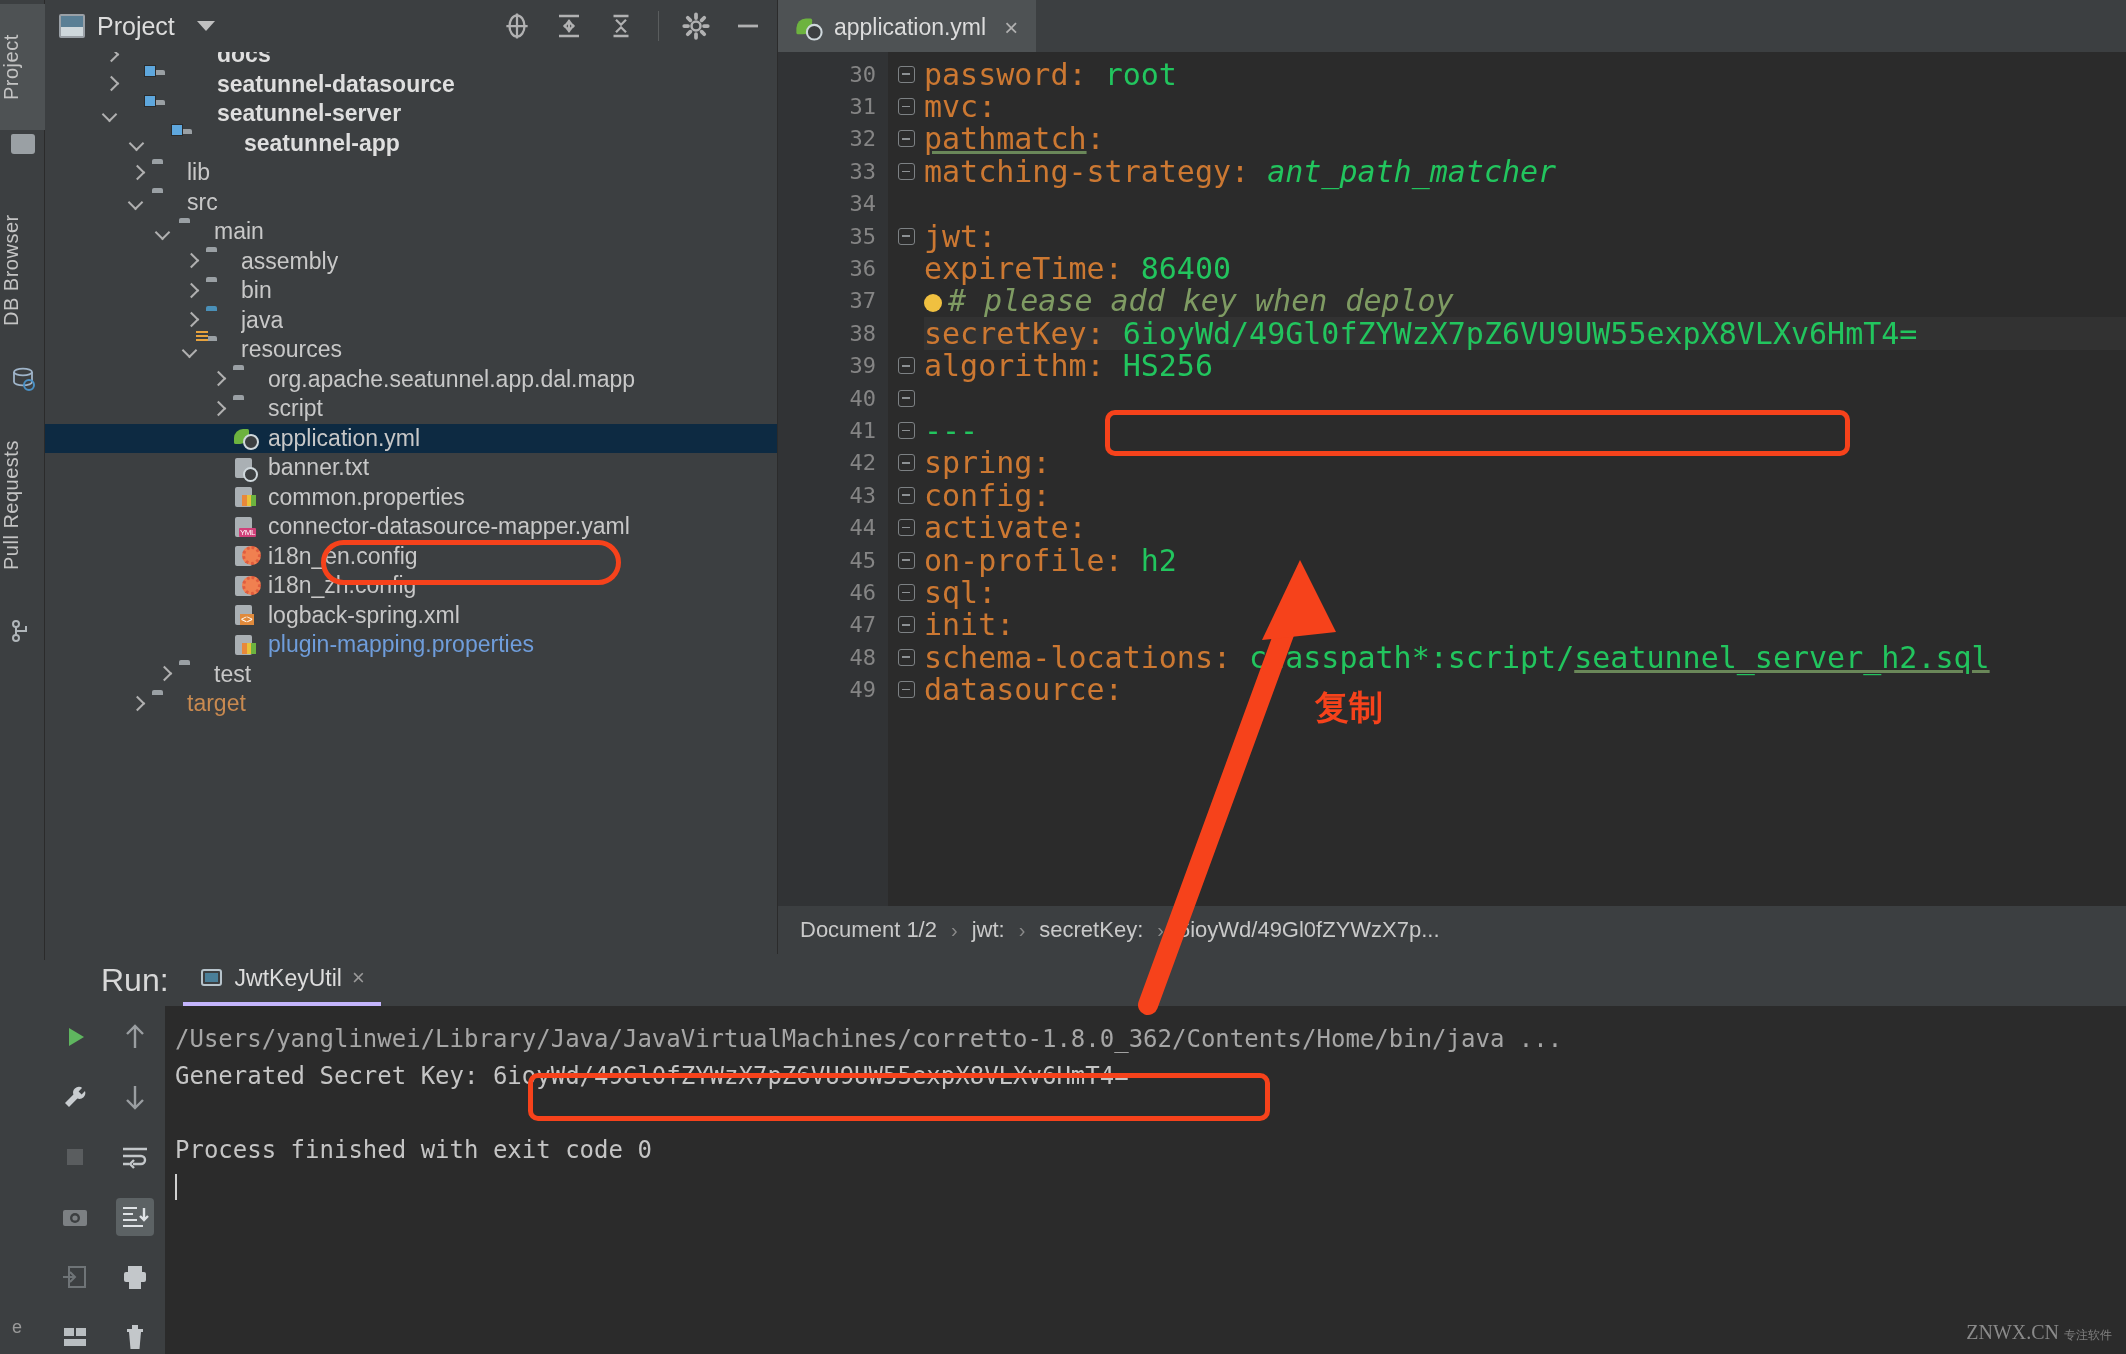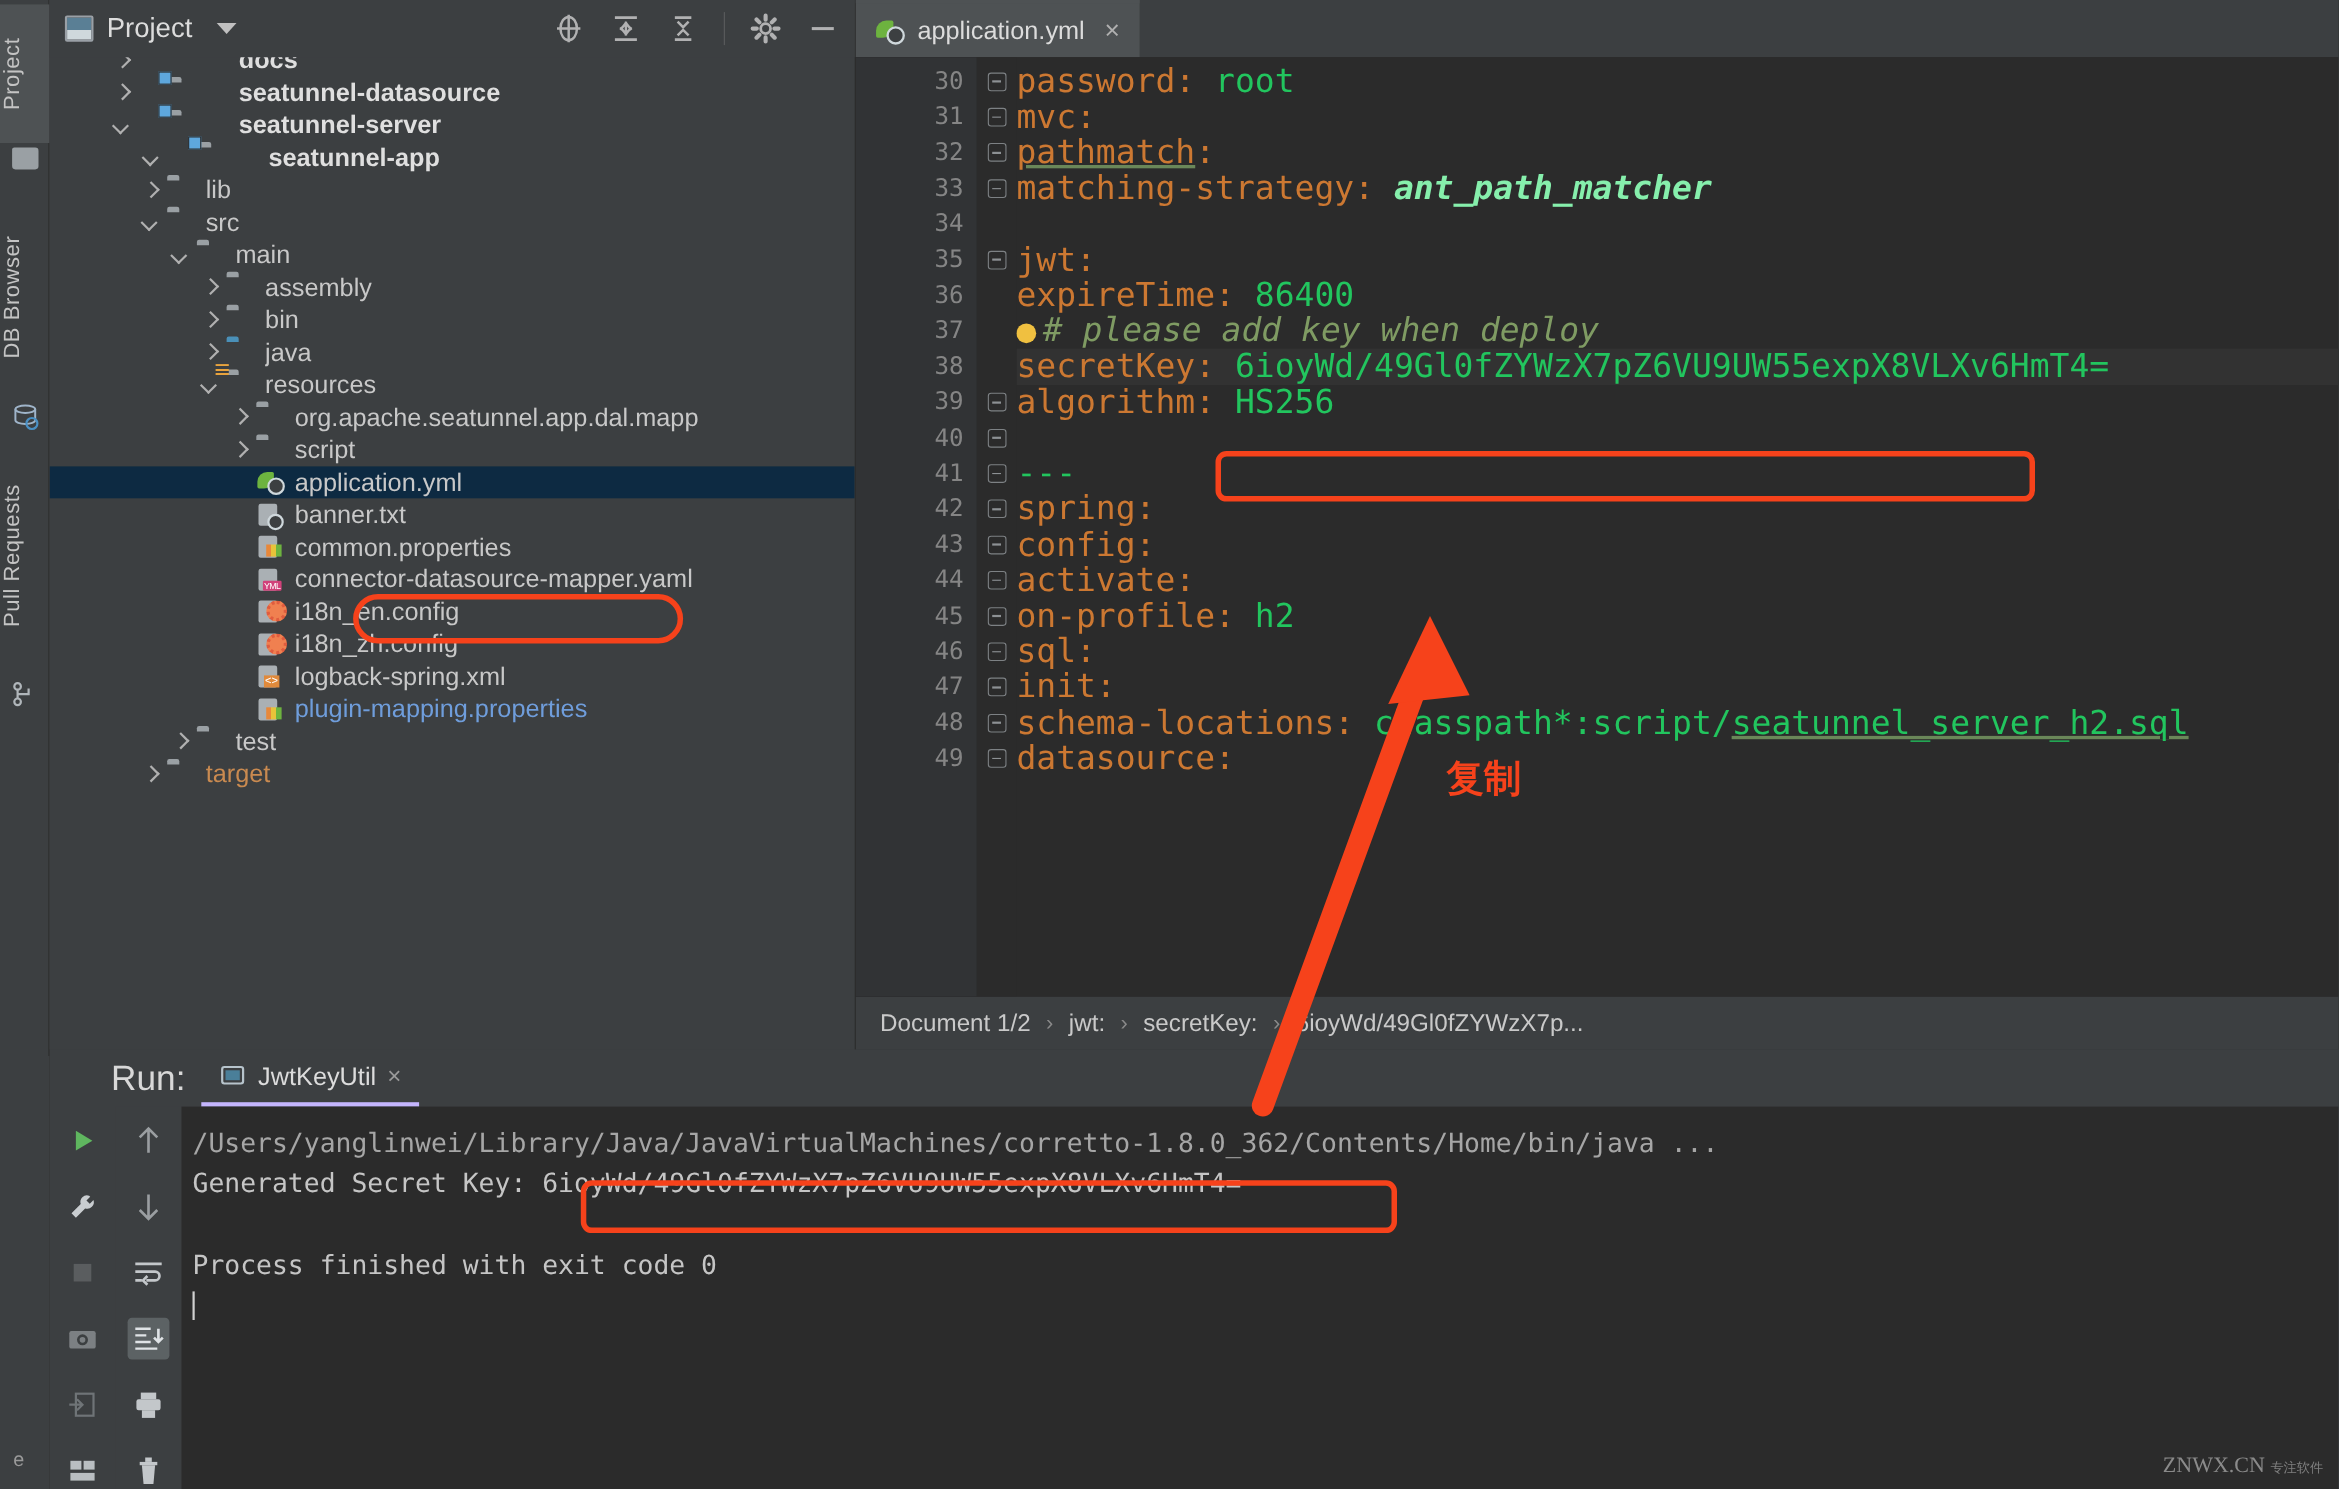--- a/index.html
+++ b/index.html
@@ -173,21 +173,21 @@
     display:flex;align-items:center;justify-content:center;
   }
   .fold span::before{content:"";width:8px;height:1.6px;background:#8d9194;}
   .code {
     flex:1; position: relative; font-family: "DejaVu Sans Mono", monospace;
     font-size: 30px; padding-top: 6px; overflow: hidden;
   }
   .cline { height: 32.4px; display: flex; align-items: center; white-space: pre; color:#a9b7c6;}
   .k { color: #cc7832; }
   .v { color: #22c55e; }
-  .vi { color: #86efac; font-style: italic; font-weight: bold; }
+  .vi { color: #22c55e; font-style: italic; }
   .cm { color: #7f9b63; font-style: italic; }
   .ul { text-decoration: underline; text-decoration-color:#6a8759;}
   .bulb {
     display:inline-block;width:18px;height:18px;border-radius:50%;
     background:#f0c040;margin-right:6px;position:relative;top:2px;
   }
 
   .breadcrumb {
     height: 48px; flex: 0 0 48px; background: #3c3f41; display:flex; align-items:center;
     padding-left: 22px; color:#c9c9c9; font-size: 22px; gap: 14px;

